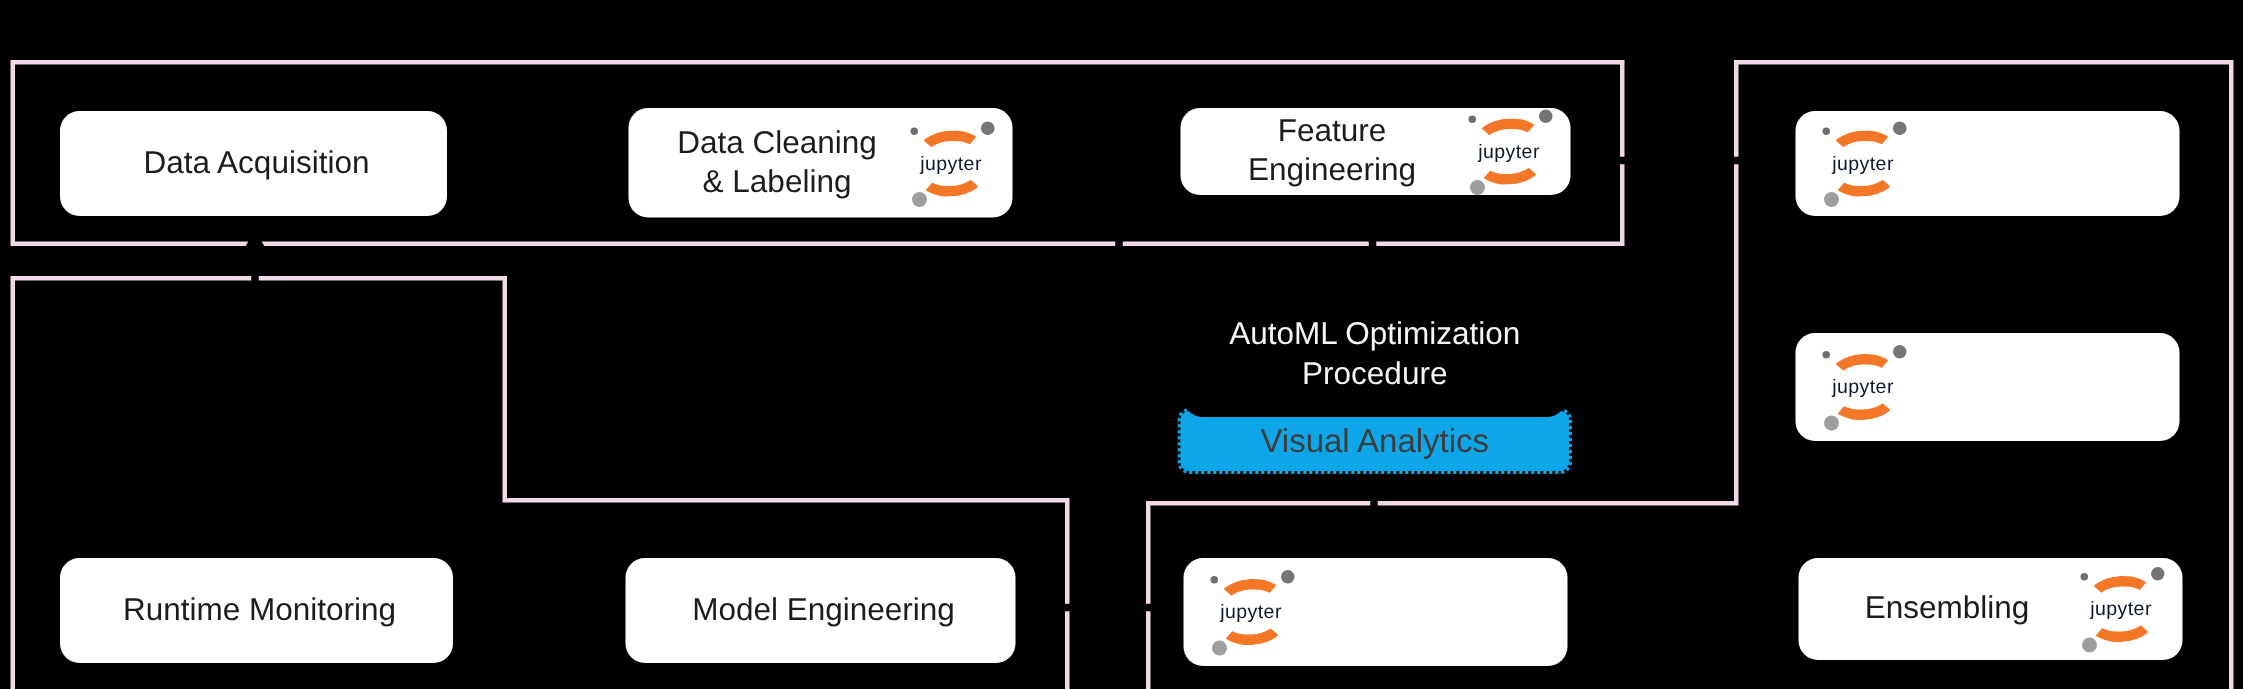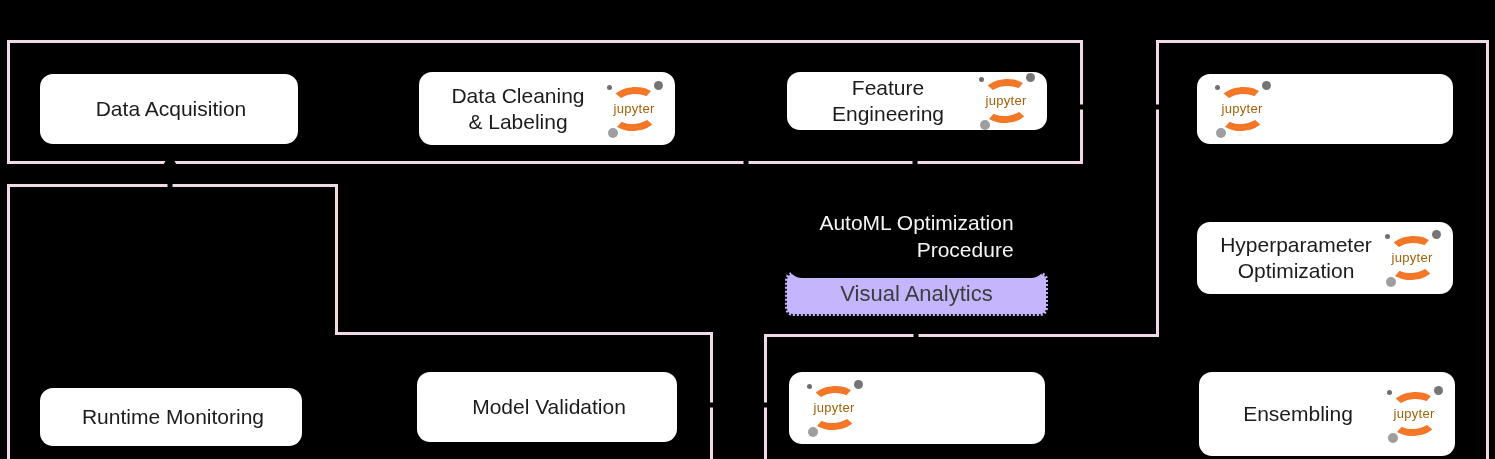--- a/index.html
+++ b/index.html
@@ -29,38 +29,38 @@
   }
   
   .jupyter-logo{position:relative;flex:0 0 62px;width:62px;height:58px;}
   .jl-arc{position:absolute;left:8px;width:46px;height:30px;border:7px solid transparent;border-radius:50%;box-sizing:border-box;}
   .jl-arc.top{top:7px;border-top-color:#F37726;transform:rotate(-4deg);}
   .jl-arc.bottom{bottom:7px;border-bottom-color:#F37726;transform:rotate(-4deg);}
   .jl-text{
     position:absolute;left:0;right:0;top:50%;
     transform:translateY(-52%);
     text-align:center;font-size:13px;letter-spacing:.3px;
-    color:#a16207;
+    color:#0f172a;
   }
   .jl-dot{position:absolute;border-radius:50%;}
   .jl-dot.d1{left:4px;top:5px;width:5px;height:5px;background:#6E6E6E;}
   .jl-dot.d2{right:2px;top:1px;width:9px;height:9px;background:#757575;}
   .jl-dot.d3{left:5px;bottom:0;width:10px;height:10px;background:#9E9E9E;}
   
   .automl-title{
     position:absolute;left:788px;top:168px;width:257px;height:78px;z-index:4;
     background:#000000;border-radius:14px;
     display:flex;align-items:flex-start;justify-content:center;
     color:#F5F5F5;font-size:21px;line-height:27px;
-    text-align:right;white-space:pre-line;
+    text-align:center;white-space:pre-line;
     padding-top:9px;box-sizing:border-box;
   }
   .visual-analytics{
     position:absolute;left:785px;top:240px;width:263px;height:44px;z-index:3;
-    background:#c4b5fd;
+    background:#0ea5e9;
     border:2px dotted #111111;
     border-radius:8px;
     box-sizing:border-box;
     display:flex;align-items:center;justify-content:center;
     font-size:22px;color:#3D3D3D;
   }
 </style>
 </head>
 <body>
 
@@ -122,33 +122,31 @@
       <span class="jl-dot d1"></span>
       <span class="jl-dot d2"></span>
       <span class="jl-dot d3"></span>
       <span class="jl-arc top"></span>
       <span class="jl-text">jupyter</span>
       <span class="jl-arc bottom"></span>
     </span>
   </div>
 
   <div class="node" style="left:1197px;top:190px;width:256px;height:72px">
-    <span class="node-label">Hyperparameter
-Optimization</span>
     <span class="jupyter-logo">
       <span class="jl-dot d1"></span>
       <span class="jl-dot d2"></span>
       <span class="jl-dot d3"></span>
       <span class="jl-arc top"></span>
       <span class="jl-text">jupyter</span>
       <span class="jl-arc bottom"></span>
     </span>
   </div>
 
-  <div class="node" style="left:1199px;top:340px;width:256px;height:84px">
+  <div class="node" style="left:1199px;top:340px;width:256px;height:68px">
     <span class="node-label">Ensembling</span>
     <span class="jupyter-logo">
       <span class="jl-dot d1"></span>
       <span class="jl-dot d2"></span>
       <span class="jl-dot d3"></span>
       <span class="jl-arc top"></span>
       <span class="jl-text">jupyter</span>
       <span class="jl-arc bottom"></span>
     </span>
   </div>
@@ -158,21 +156,21 @@
       <span class="jl-dot d1"></span>
       <span class="jl-dot d2"></span>
       <span class="jl-dot d3"></span>
       <span class="jl-arc top"></span>
       <span class="jl-text">jupyter</span>
       <span class="jl-arc bottom"></span>
     </span>
   </div>
 
 
-  <div class="node" style="left:40px;top:356px;width:262px;height:58px">
+  <div class="node" style="left:40px;top:340px;width:262px;height:70px">
     <span class="node-label">Runtime Monitoring</span>
   </div>
 
   <div class="node" style="left:417px;top:340px;width:260px;height:70px">
-    <span class="node-label">Model Validation</span>
+    <span class="node-label">Model Engineering</span>
   </div>
 
 </div>
 
 </body></html>

